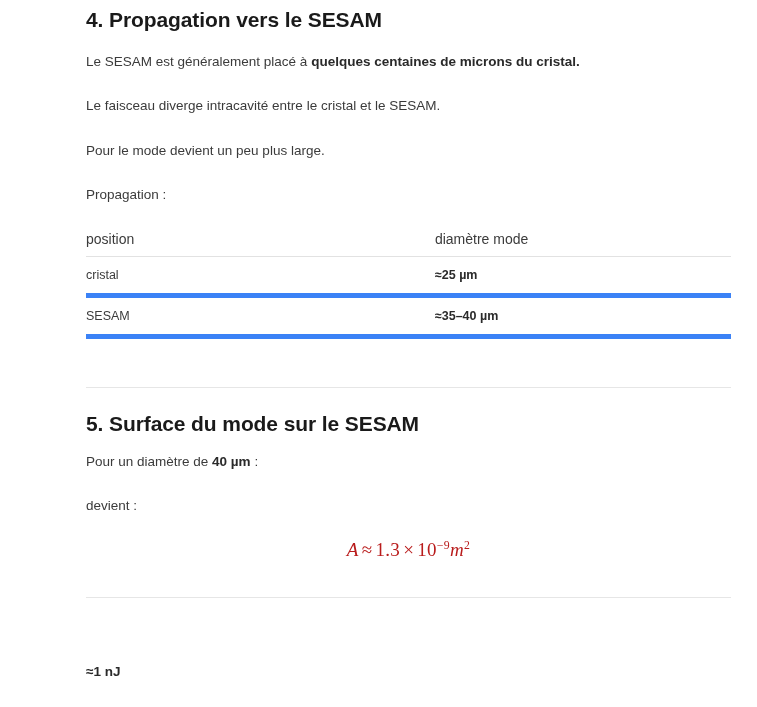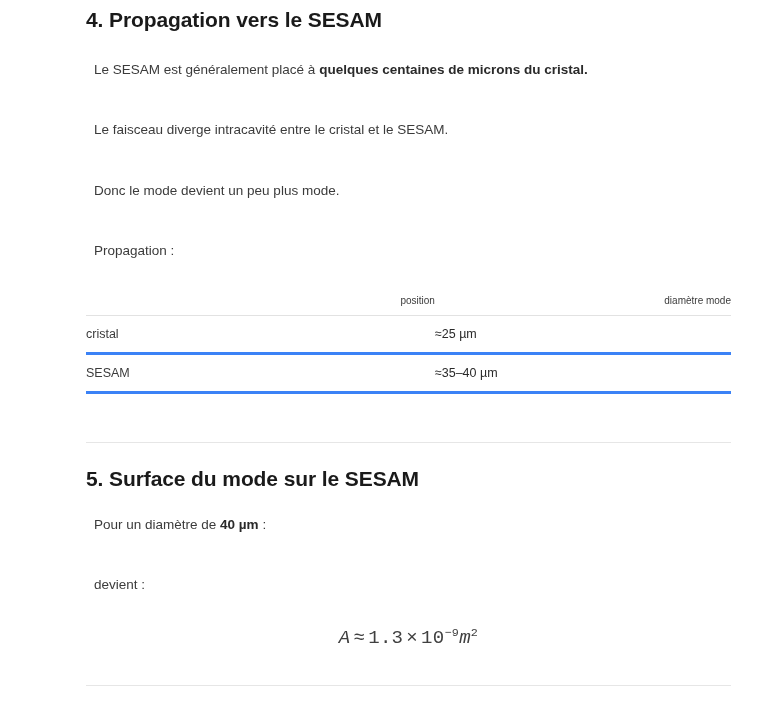--- a/index.html
+++ b/index.html
@@ -30,76 +30,76 @@
     font-weight: bold;
     color: #1a1a1a;
     margin: 0;
     padding: 0;
     letter-spacing: -0.1px;
   }
   .para {
     font-size: 13.5px;
     line-height: 1.5;
     color: #3b3b3b;
-    margin: 8px;
+    margin: 0;
   }
   .para b, .bold {
     font-weight: bold;
     color: #2a2a2a;
   }
   .spacer-8 { height: 8px; }
   .spacer-12 { height: 12px; }
   .spacer-16 { height: 16px; }
   .spacer-20 { height: 20px; }
   .spacer-24 { height: 24px; }
   .spacer-28 { height: 28px; }
 
   table.mode-table {
     border-collapse: collapse;
     width: 100%;
     max-width: 647px;
     font-size: 12.5px;
     margin-top: 6px;
   }
   table.mode-table th {
-    text-align: right;
+    text-align: left;
     font-weight: normal;
     color: #3b3b3b;
     padding: 8px 0 9px 0;
     border-bottom: 1px solid #e2e2e2;
-    font-size: 10px;
+    font-size: 14px;
   }
   table.mode-table td {
     text-align: left;
     padding: 11px 0 11px 0;
-    border-bottom: 3px solid #3b82f6;
+    border-bottom: 5px solid #3b82f6;
     color: #3b3b3b;
     font-size: 12.5px;
   }
   table.mode-table tr td:last-child,
   table.mode-table tr th:last-child {
     padding-left: 0;
   }
   table.mode-table .col-a { width: 350px; }
   table.mode-table .col-b { width: 297px; }
   table.mode-table td.value {
-    font-weight: normal;
+    font-weight: bold;
     color: #2a2a2a;
   }
   .divider {
     border: 0;
     border-top: 1px solid #e6e6e6;
     margin: 0;
     max-width: 647px;
   }
   .formula {
     text-align: center;
-    font-family: Liberation Mono, monospace;
+    font-family: Liberation Serif, serif;
     font-size: 19px;
-    color: #404040;
+    color: #b91c1c;
     max-width: 647px;
     padding: 6px 0 4px 0;
     letter-spacing: 0.3px;
   }
   .formula i {
     font-style: italic;
   }
   .formula sup {
     font-size: 0.62em;
     vertical-align: super;
@@ -127,21 +127,21 @@
 
     <h2 class="section-title">4. Propagation vers le SESAM</h2>
 
     <div class="spacer-20"></div>
     <p class="para"><span>Le SESAM est généralement placé à </span><b>quelques centaines de microns du cristal.</b></p>
 
     <div class="spacer-24"></div>
     <p class="para">Le faisceau diverge intracavité entre le cristal et le SESAM.</p>
 
     <div class="spacer-24"></div>
-    <p class="para">Donc le mode devient un peu plus mode.</p>
+    <p class="para">Pour le mode devient un peu plus large.</p>
 
     <div class="spacer-24"></div>
     <p class="para">Propagation :</p>
 
     <div class="spacer-12"></div>
     <table class="mode-table">
       <thead>
         <tr>
           <th class="col-a">position</th>
           <th class="col-b">diamètre mode</th>

